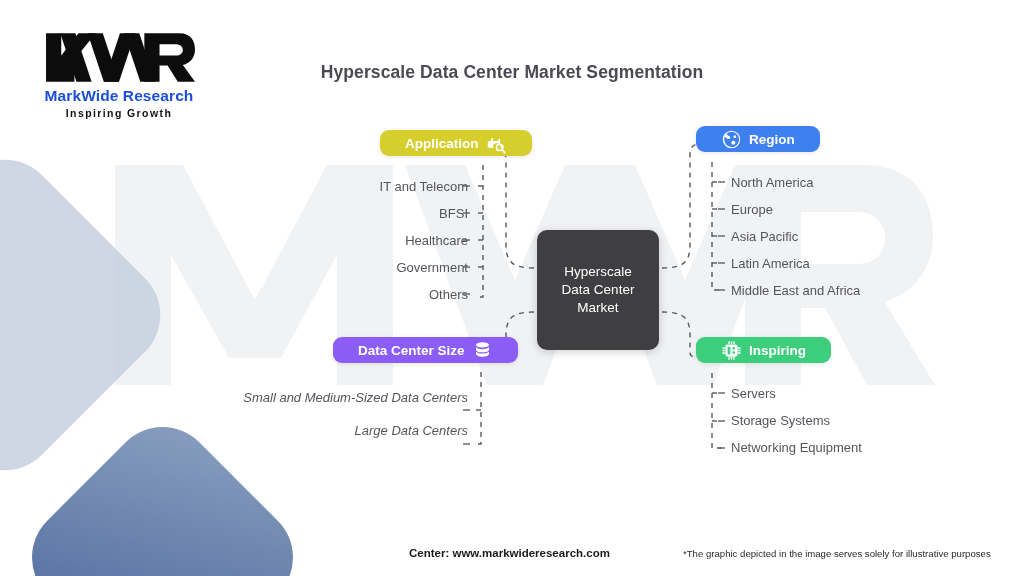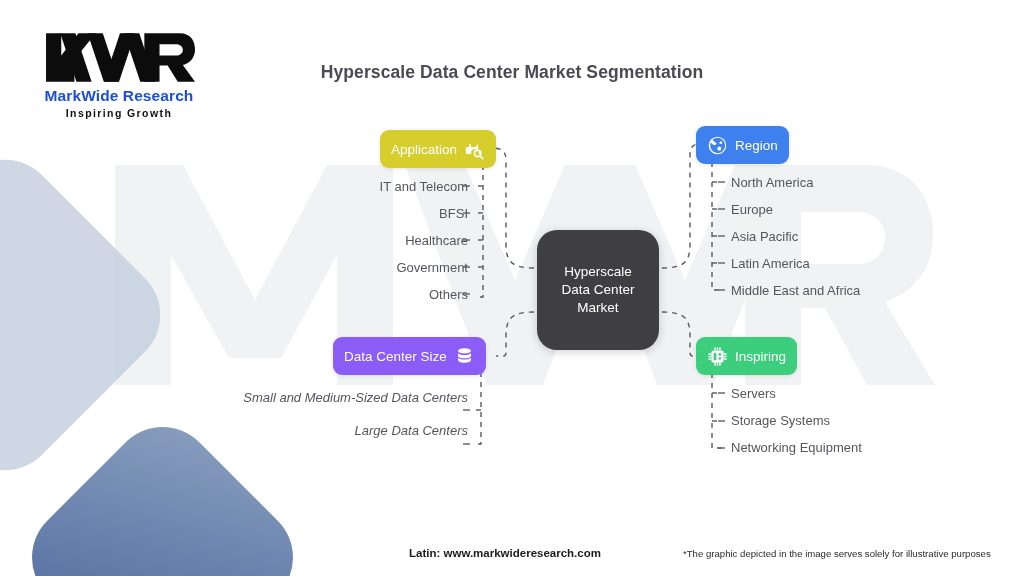--- a/index.html
+++ b/index.html
@@ -69,36 +69,36 @@
 
   
   .connectors { position:absolute; left:0; top:0; width:1024px; height:576px; }
 
   
   .center-node {
     position: absolute;
     left: 537px; top: 230px;
     width: 122px; height: 120px;
     background: #3f3f42;
-    border-radius: 20px;
+    border-radius: 10px;
     display: flex; align-items: center; justify-content: center;
     text-align: center;
     box-shadow: 0 2px 10px rgba(0,0,0,.18);
   }
   .center-node span {
     color: #ffffff; font-size: 13.5px; line-height: 18px; font-weight: 400;
   }
 
   
   .badge {
     position: absolute;
     display: flex; align-items: center; gap: 7px;
-    height: 38px; padding: 0 11px;
+    height: 26px; padding: 0 25px;
     border-radius: 9px;
-    color: #ffffff; font-size: 13.5px; font-weight: normal;
+    color: #ffffff; font-size: 13.5px; font-weight: bold;
     white-space: nowrap;
     box-shadow: 0 1px 4px rgba(0,0,0,.10);
   }
   .badge .bicon { width: 21px; height: 21px; display:block; flex:none; }
   .badge.b-application { left: 380px; top: 130px; background: #d6ce2c; }
   .badge.b-region      { left: 696px; top: 126px; background: #3f80ef; }
   .badge.b-dcsize      { left: 333px; top: 337px; background: #8b5cf6; }
   .badge.b-component   { left: 696px; top: 337px; background: #3ccd7d; }
 
   
@@ -280,16 +280,16 @@
       </g>
     </svg>
     <span>Inspiring</span>
   </div>
   <div class="leaf right" style="left:731px; top:385px; width:280px;">
     <div style="height:17px">Servers</div>
     <div style="height:17px; margin-top:10px">Storage Systems</div>
     <div style="height:17px; margin-top:10px">Networking Equipment</div>
   </div>
 
-  <div class="src">Latin: www.markwideresearch.com</div>
+  <div class="src">Center: www.markwideresearch.com</div>
   <div class="disclaimer">*The graphic depicted in the image serves solely for illustrative purposes</div>
 
 </div>
 
 </body></html>

